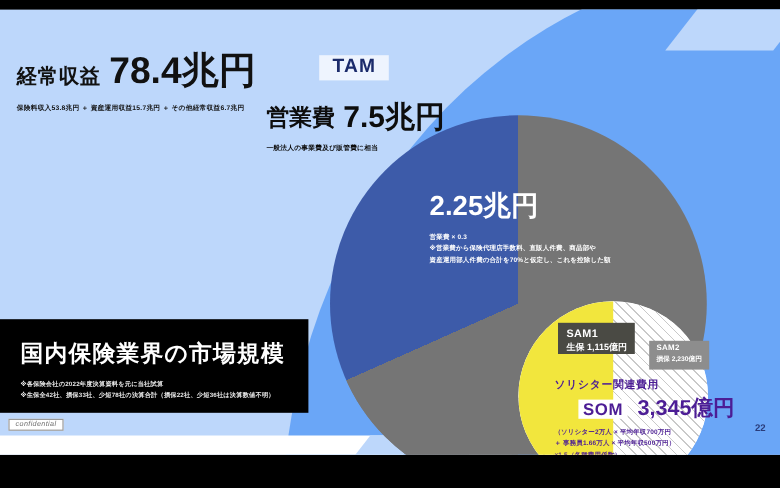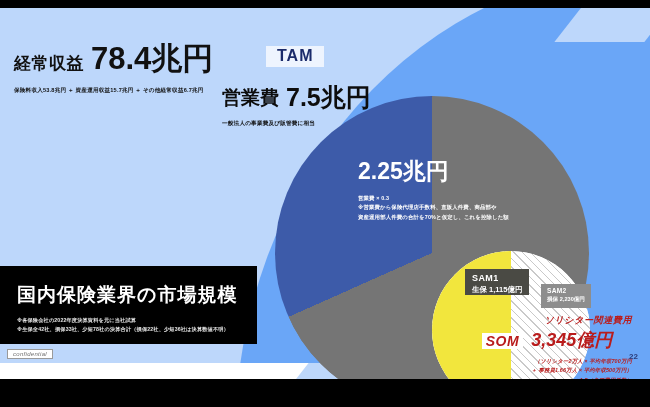--- a/index.html
+++ b/index.html
@@ -65,21 +65,21 @@
   
   .chip{position:absolute;background:#4a4a44;color:#fff;font-weight:700;}
   .chip-sam1{left:465px;top:261px;padding:4px 7px 0;}
   .chip-sam1 .k{font-size:9px;display:block;letter-spacing:.4px;}
   .chip-sam1 .v{font-size:7.5px;display:block;margin-top:2px;}
   .chip-sam2{left:541px;top:276px;padding:3px 6px 4px;background:#8d8d8d;}
   .chip-sam2 .k{font-size:6.6px;display:block;letter-spacing:.3px;}
   .chip-sam2 .v{font-size:5.6px;display:block;margin-top:2px;}
 
   
-  .t-som{position:absolute;left:462px;top:306px;width:170px;text-align:right;color:#b91c1c;font-style:italic;}
+  .t-som{position:absolute;left:462px;top:306px;width:170px;text-align:left;color:#4c1d95;}
   .som-head{font-size:9px;font-weight:700;letter-spacing:.6px;margin-bottom:1px;}
   .som-row{display:flex;align-items:baseline;justify-content:center;gap:8px;}
   .som-badge{background:#fff;font-size:14px;font-weight:700;padding:0 4px;letter-spacing:.5px;}
   .som-big{font-size:18px;font-weight:700;}
   .som-sub{font-size:5.4px;font-weight:700;margin-top:5px;line-height:1.75;letter-spacing:.15px;}
 
   
   .title-panel{position:absolute;left:0;top:258px;width:257px;height:78px;background:#000;}
   .title-panel .h{color:#fff;font-size:19px;font-weight:700;letter-spacing:1px;
     position:absolute;left:17px;top:16px;}

